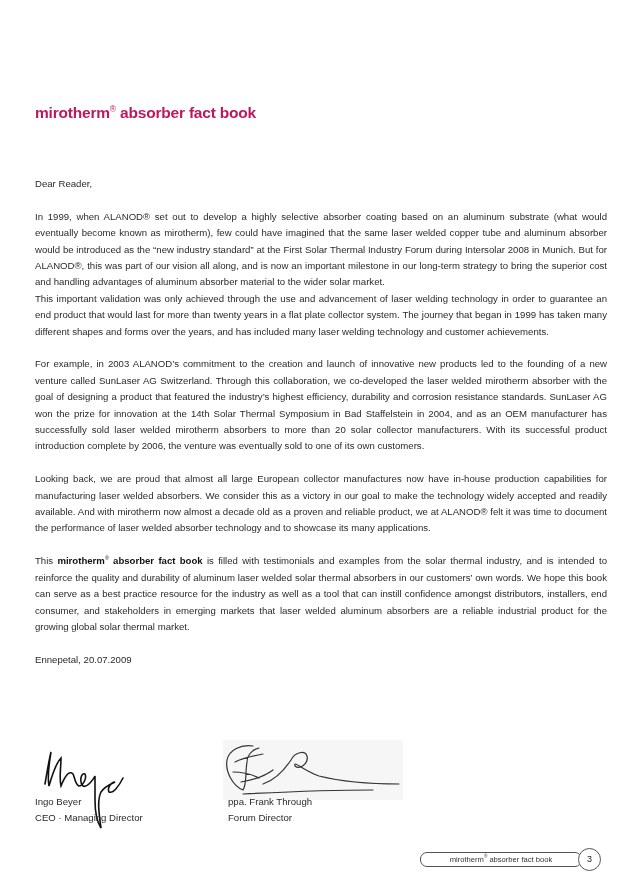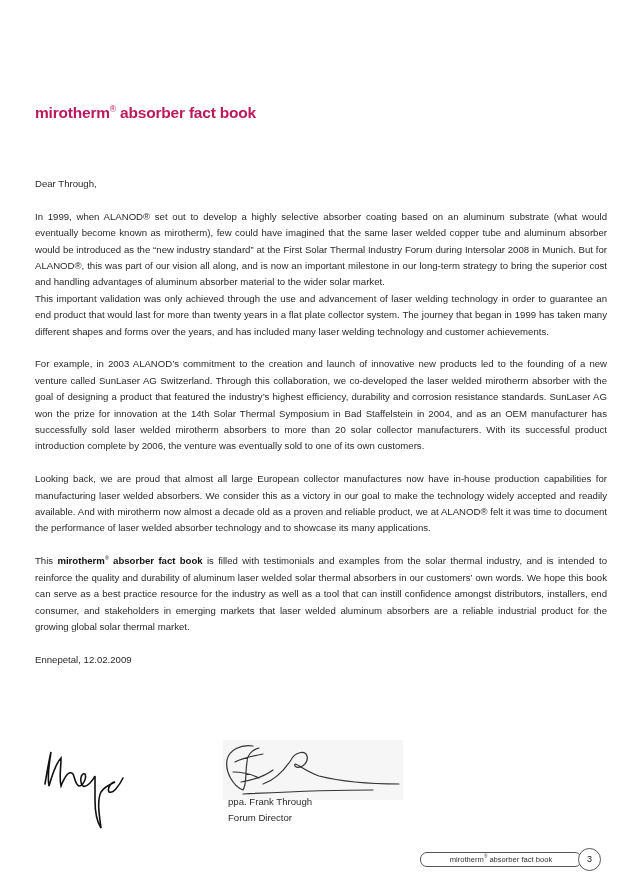--- a/index.html
+++ b/index.html
@@ -27,41 +27,45 @@
   .footer-circle { position: absolute; left: 158px; top: -2px; width: 21px; height: 21px;
                    border: 1px solid #555; border-radius: 50%; background: #fff;
                    font-size: 9px; line-height: 21px; text-align: center; color: #222; }
 </style>
 </head>
 <body>
 
 <h1 class="title"><span>mirotherm</span><sup>®</sup><span> absorber fact book</span></h1>
 
 <div class="body">
-  <p class="greeting">Dear Through,</p>
+  <p class="greeting">Dear Reader,</p>
   <p>In 1999, when ALANOD® set out to develop a highly selective absorber coating based on an aluminum substrate (what would eventually become known as mirotherm), few could have imagined that the same laser welded copper tube and aluminum absorber would be introduced as the “new industry standard” at the First Solar Thermal Industry Forum during Intersolar 2008 in Munich. But for ALANOD®, this was part of our vision all along, and is now an important milestone in our long-term strategy to bring the superior cost and handling advantages of aluminum absorber material to the wider solar market.</p>
   <p>This important validation was only achieved through the use and advancement of laser welding technology in order to guarantee an end product that would last for more than twenty years in a flat plate collector system. The journey that began in 1999 has taken many different shapes and forms over the years, and has included many laser welding technology and customer achievements.</p>
   <div class="gap"></div>
   <p>For example, in 2003 ALANOD’s commitment to the creation and launch of innovative new products led to the founding of a new venture called SunLaser AG Switzerland. Through this collaboration, we co-developed the laser welded mirotherm absorber with the goal of designing a product that featured the industry’s highest efficiency, durability and corrosion resistance standards. SunLaser AG won the prize for innovation at the 14th Solar Thermal Symposium in Bad Staffelstein in 2004, and as an OEM manufacturer has successfully sold laser welded mirotherm absorbers to more than 20 solar collector manufacturers. With its successful product introduction complete by 2006, the venture was eventually sold to one of its own customers.</p>
   <div class="gap"></div>
   <p>Looking back, we are proud that almost all large European collector manufactures now have in-house production capabilities for manufacturing laser welded absorbers. We consider this as a victory in our goal to make the technology widely accepted and readily available. And with mirotherm now almost a decade old as a proven and reliable product, we at ALANOD® felt it was time to document the performance of laser welded absorber technology and to showcase its many applications.</p>
   <div class="gap"></div>
   <p><span>This </span><span class="bold"><span>mirotherm</span><sup>®</sup><span> absorber fact book</span></span><span> is filled with testimonials and examples from the solar thermal industry, and is intended to reinforce the quality and durability of aluminum laser welded solar thermal absorbers in our customers’ own words. We hope this book can serve as a best practice resource for the industry as well as a tool that can instill confidence amongst distributors, installers, end consumer, and stakeholders in emerging markets that laser welded aluminum absorbers are a reliable industrial product for the growing global solar thermal market.</span></p>
   <div class="gap"></div>
-  <p>Ennepetal, 12.02.2009</p>
+  <p>Ennepetal, 20.07.2009</p>
 </div>
 
 <div class="sig-area">
   <svg class="sig-svg" style="left:4px;top:2px" width="120" height="90" viewBox="0 0 120 90">
     <path d="M6 42 C8 30 10 18 12 10 C10 22 8 34 10 44 C14 30 18 20 22 16 C22 26 20 36 22 44 C26 34 30 28 34 32 C36 36 36 42 40 44 C44 44 48 36 46 32 C42 30 40 40 44 44 C48 46 54 38 56 34 C56 42 56 50 56 58 C56 70 58 80 62 86 C60 72 58 58 62 50 C66 44 72 42 76 40 C72 40 68 46 70 50 C74 52 80 44 84 36" fill="none" stroke="#111" stroke-width="1.6" stroke-linecap="round"></path>
   </svg>
   <svg class="sig-svg" style="left:188px;top:0px" width="180" height="60" viewBox="0 0 180 60">
     <rect x="0" y="0" width="180" height="60" fill="#f6f6f6"></rect>
     <path d="M30 6 C18 4 6 10 4 20 C2 32 10 46 20 50 C24 44 22 34 24 22 C24 16 28 10 36 8 M12 22 C20 18 30 16 40 14 M10 32 C20 32 28 34 36 38 M18 42 C30 40 42 36 50 30 M40 44 C52 40 60 32 68 20 C72 12 82 10 84 16 C86 24 76 30 72 26 C70 20 80 30 96 36 C120 42 150 44 176 44 M20 54 C60 52 110 50 150 50" fill="none" stroke="#333" stroke-width="1.2" stroke-linecap="round"></path>
   </svg>
+  <div class="sig-block sig-left">
+    <div>Ingo Beyer</div>
+    <div>CEO · Managing Director</div>
+  </div>
   <div class="sig-block sig-right">
     <div>ppa. Frank Through</div>
     <div>Forum Director</div>
   </div>
 </div>
 
 <div class="footer">
   <div class="footer-pill"><span>mirotherm</span><sup>®</sup><span> absorber fact book</span></div>
   <div class="footer-circle">3</div>
 </div>

